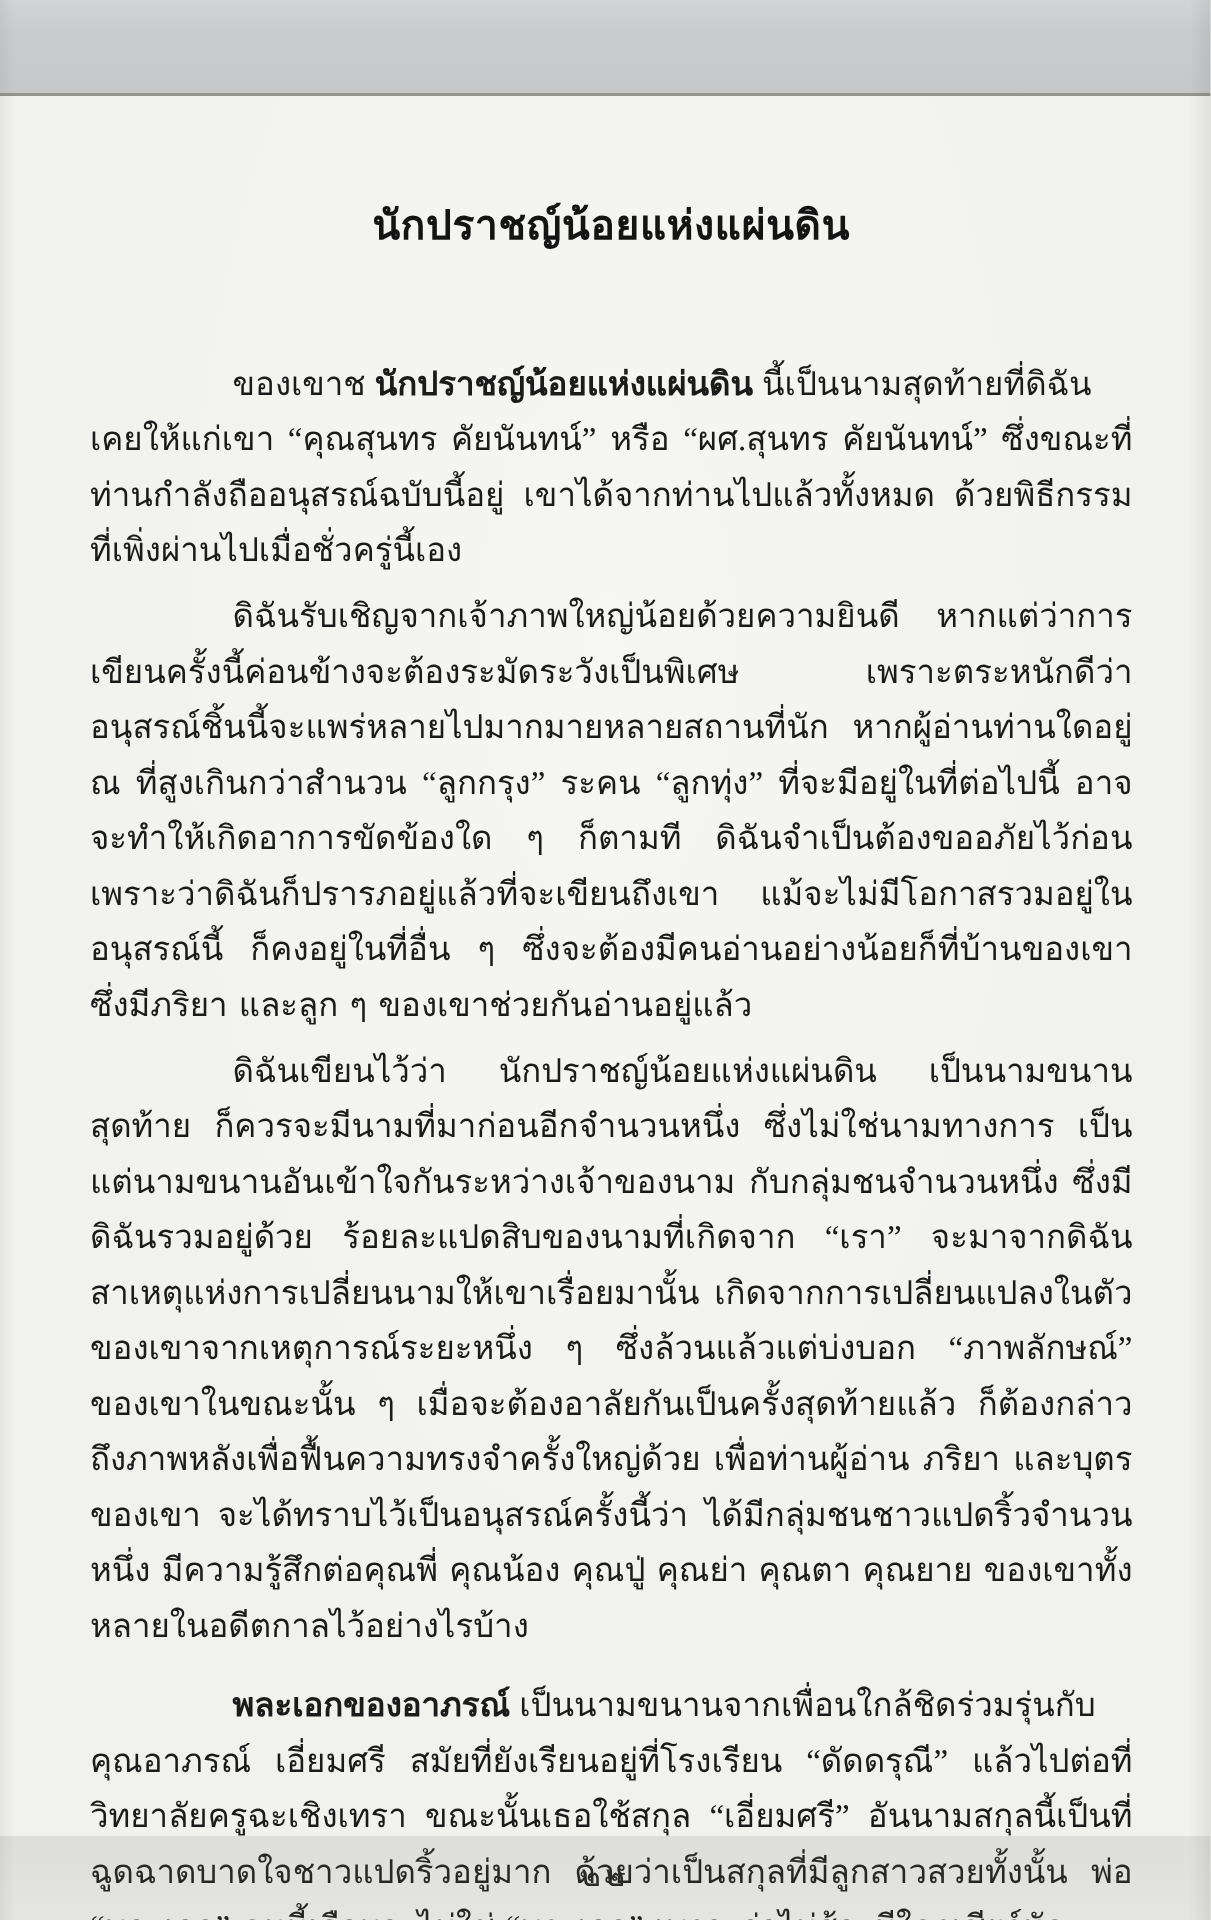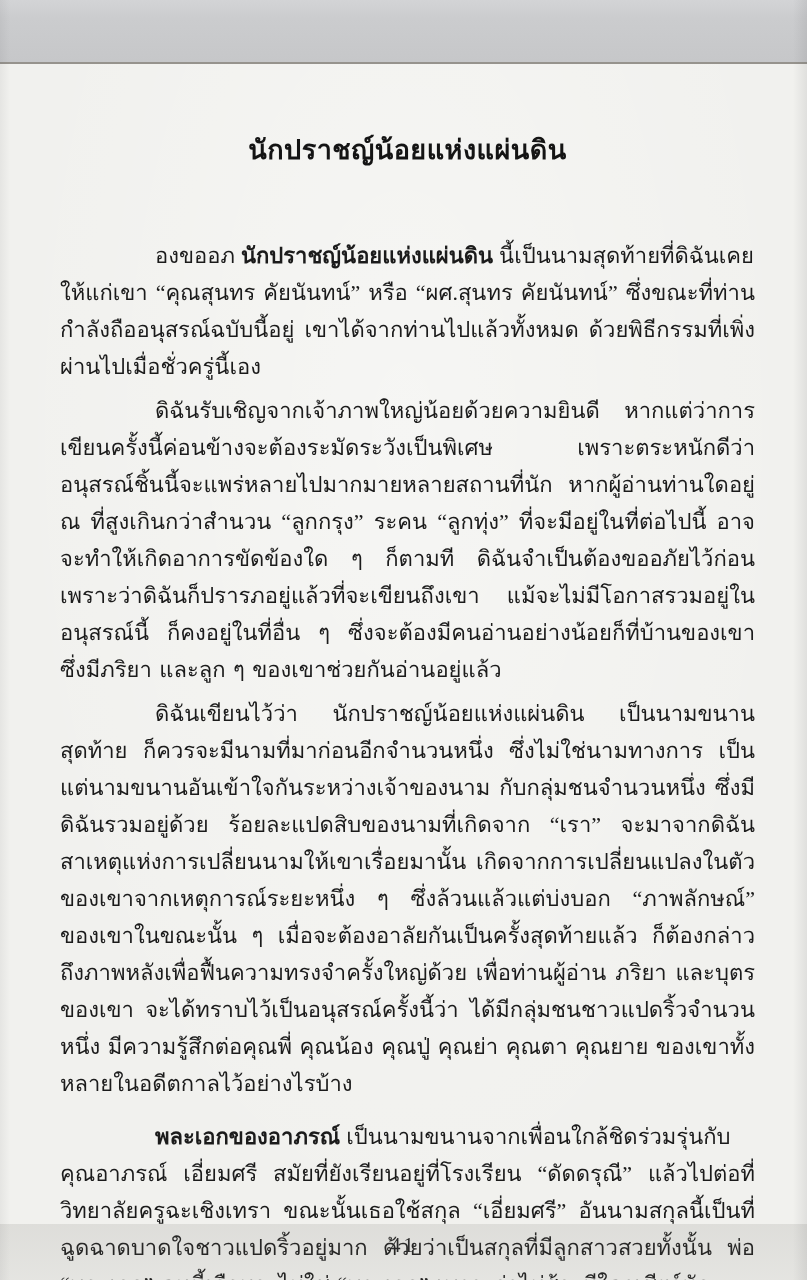--- a/index.html
+++ b/index.html
@@ -105,27 +105,27 @@
 
 <div class="scan">
   <div class="top-strip"></div>
   <div class="ghost"></div>
 
   <div class="page">
     <div class="page-inner">
 
       <h1 class="title">นักปราชญ์น้อยแห่งแผ่นดิน</h1>
 
-      <p class="para"><span>องขออภ</span><span class="mid-bold">นักปราชญ์น้อยแห่งแผ่นดิน</span><span>นี้เป็นนามสุดท้ายที่ดิฉันเคยให้แก่เขา “คุณสุนทร คัยนันทน์” หรือ “ผศ.สุนทร คัยนันทน์” ซึ่งขณะที่ท่านกำลังถืออนุสรณ์ฉบับนี้อยู่ เขาได้จากท่านไปแล้วทั้งหมด ด้วยพิธีกรรมที่เพิ่งผ่านไปเมื่อชั่วครู่นี้เอง</span></p>
+      <p class="para"><span>ของเขาช</span><span class="mid-bold">นักปราชญ์น้อยแห่งแผ่นดิน</span><span>นี้เป็นนามสุดท้ายที่ดิฉันเคยให้แก่เขา “คุณสุนทร คัยนันทน์” หรือ “ผศ.สุนทร คัยนันทน์” ซึ่งขณะที่ท่านกำลังถืออนุสรณ์ฉบับนี้อยู่ เขาได้จากท่านไปแล้วทั้งหมด ด้วยพิธีกรรมที่เพิ่งผ่านไปเมื่อชั่วครู่นี้เอง</span></p>
 
       <p class="para"><span>ดิฉันรับเชิญจากเจ้าภาพใหญ่น้อยด้วยความยินดี หากแต่ว่าการเขียนครั้งนี้ค่อนข้างจะต้องระมัดระวังเป็นพิเศษ เพราะตระหนักดีว่า อนุสรณ์ชิ้นนี้จะแพร่หลายไปมากมายหลายสถานที่นัก หากผู้อ่านท่านใดอยู่ ณ ที่สูงเกินกว่าสำนวน “ลูกกรุง” ระคน “ลูกทุ่ง” ที่จะมีอยู่ในที่ต่อไปนี้ อาจจะทำให้เกิดอาการขัดข้องใด ๆ ก็ตามที ดิฉันจำเป็นต้องขออภัยไว้ก่อน เพราะว่าดิฉันก็ปรารภอยู่แล้วที่จะเขียนถึงเขา แม้จะไม่มีโอกาสรวมอยู่ในอนุสรณ์นี้ ก็คงอยู่ในที่อื่น ๆ ซึ่งจะต้องมีคนอ่านอย่างน้อยก็ที่บ้านของเขา ซึ่งมีภริยา และลูก ๆ ของเขาช่วยกันอ่านอยู่แล้ว</span></p>
 
       <p class="para"><span>ดิฉันเขียนไว้ว่า นักปราชญ์น้อยแห่งแผ่นดิน เป็นนามขนานสุดท้าย ก็ควรจะมีนามที่มาก่อนอีกจำนวนหนึ่ง ซึ่งไม่ใช่นามทางการ เป็นแต่นามขนานอันเข้าใจกันระหว่างเจ้าของนาม กับกลุ่มชนจำนวนหนึ่ง ซึ่งมีดิฉันรวมอยู่ด้วย ร้อยละแปดสิบของนามที่เกิดจาก “เรา” จะมาจากดิฉัน สาเหตุแห่งการเปลี่ยนนามให้เขาเรื่อยมานั้น เกิดจากการเปลี่ยนแปลงในตัวของเขาจากเหตุการณ์ระยะหนึ่ง ๆ ซึ่งล้วนแล้วแต่บ่งบอก “ภาพลักษณ์” ของเขาในขณะนั้น ๆ เมื่อจะต้องอาลัยกันเป็นครั้งสุดท้ายแล้ว ก็ต้องกล่าวถึงภาพหลังเพื่อฟื้นความทรงจำครั้งใหญ่ด้วย เพื่อท่านผู้อ่าน ภริยา และบุตรของเขา จะได้ทราบไว้เป็นอนุสรณ์ครั้งนี้ว่า ได้มีกลุ่มชนชาวแปดริ้วจำนวนหนึ่ง มีความรู้สึกต่อคุณพี่ คุณน้อง คุณปู่ คุณย่า คุณตา คุณยาย ของเขาทั้งหลายในอดีตกาลไว้อย่างไรบ้าง</span></p>
 
       <p class="para head-para"><span class="lead-bold">พละเอกของอาภรณ์</span><span>เป็นนามขนานจากเพื่อนใกล้ชิดร่วมรุ่นกับคุณอาภรณ์ เอี่ยมศรี สมัยที่ยังเรียนอยู่ที่โรงเรียน “ดัดดรุณี” แล้วไปต่อที่วิทยาลัยครูฉะเชิงเทรา ขณะนั้นเธอใช้สกุล “เอี่ยมศรี” อันนามสกุลนี้เป็นที่ฉูดฉาดบาดใจชาวแปดริ้วอยู่มาก ด้วยว่าเป็นสกุลที่มีลูกสาวสวยทั้งนั้น พ่อ “พละเอก” คนนี้เกือบจะไม่ใช่ “พระเอก” เพราะว่าไม่สู้จะมีใครเชียร์นัก</span></p>
 
     </div>
 
     <div class="footer">
-      <span class="page-number">41</span>
+      <span class="page-number">๒๒</span>
     </div>
   </div>
 </div>
 
 </body></html>

